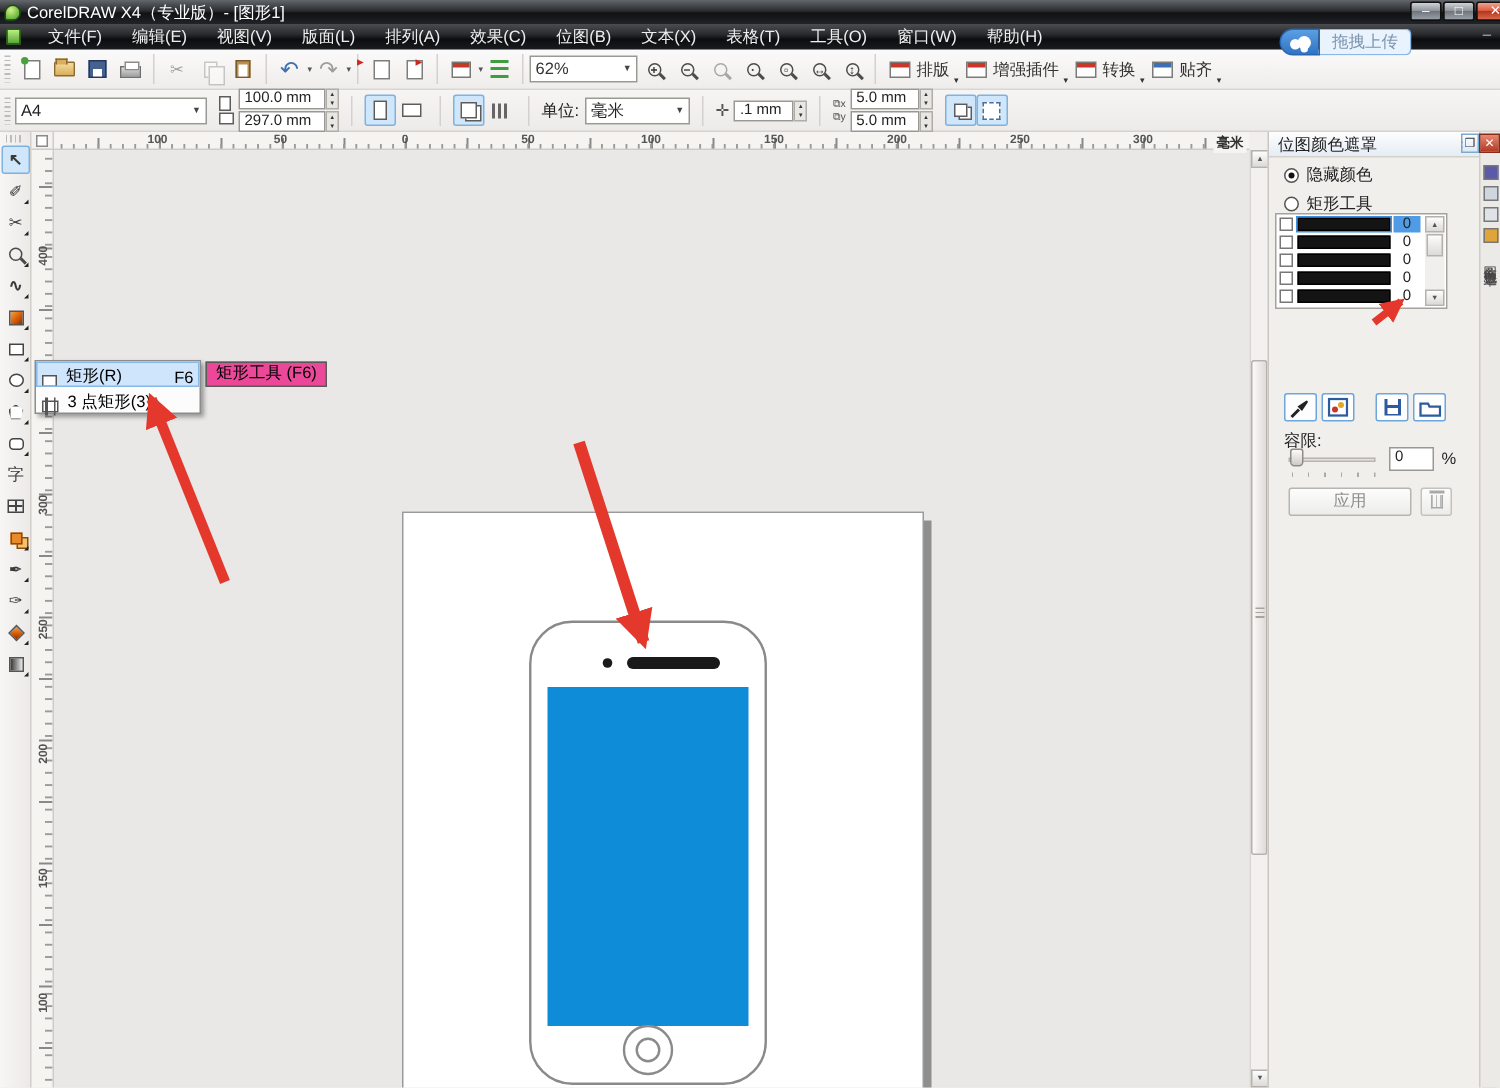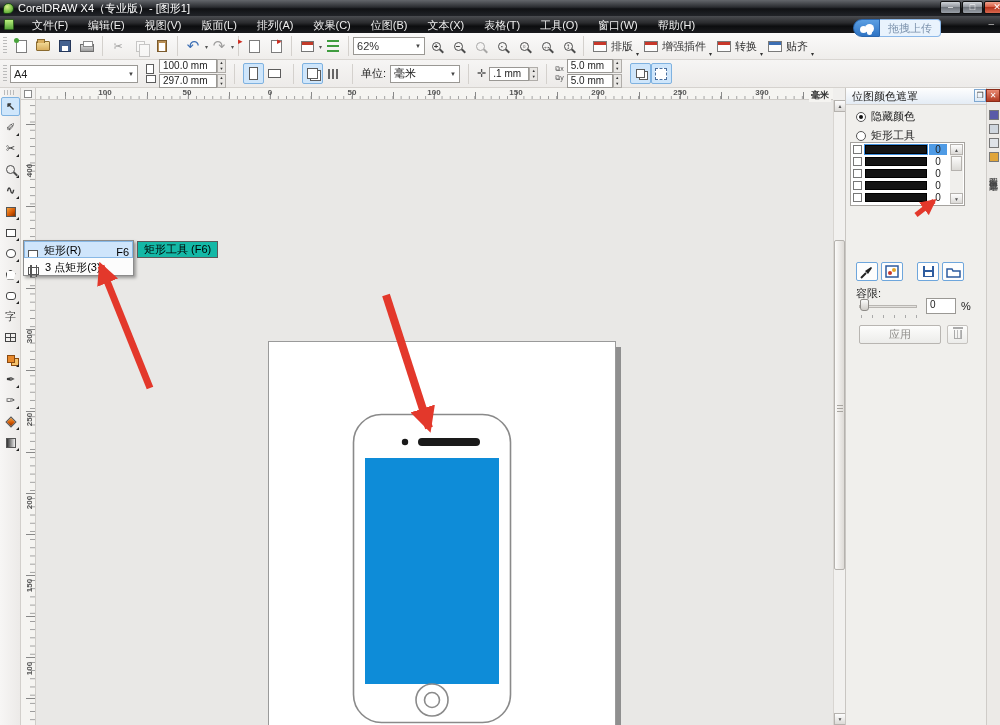--- a/index.html
+++ b/index.html
@@ -156,21 +156,21 @@
 
   
   #flyout { left:23px; top:240px; width:111px; background:#fcfcfc; border:1px solid #8c8c8c; box-shadow:2px 2px 3px rgba(0,0,0,.35); z-index:40; font-size:11px; }
   .fo-row { display:flex; align-items:flex-end; height:17px; padding:0 4px; gap:6px; }
   .fo-row.sel { background:#cfe5fb; outline:1px solid #88b8e5; outline-offset:-1px; }
   .fo-ico1 { width:10px; height:8px; border:1.5px solid #555; background:#fff; }
   .fo-ico2 { width:11px; height:8px; border:1.5px solid #555; background:#fff; position:relative; }
   .fo-ico2::before, .fo-ico2::after { content:''; position:absolute; top:-3px; width:1.5px; height:12px; background:#555; }
   .fo-ico2::before { left:1px; } .fo-ico2::after { right:1px; }
   .fo-sc { margin-left:auto; }
-  #tooltip { left:137px; top:241px; height:17px; background:#14b8a6; border:1px solid #5a5a5a; font-size:11px; line-height:15px; padding:0 6px; z-index:40; white-space:nowrap; }
+  #tooltip { left:137px; top:241px; height:17px; background:#ec4899; border:1px solid #5a5a5a; font-size:11px; line-height:15px; padding:0 6px; z-index:40; white-space:nowrap; }
 
   #arrows { left:0; top:0; width:1000px; height:725px; z-index:50; pointer-events:none; }
 </style>
 </head>
 <body>
 
 <div id="titlebar" class="abs flex">
   <span class="app-logo"></span>
   <span class="ttl">CorelDRAW X4（专业版）- [图形1]</span>
   <span class="winbtns">

